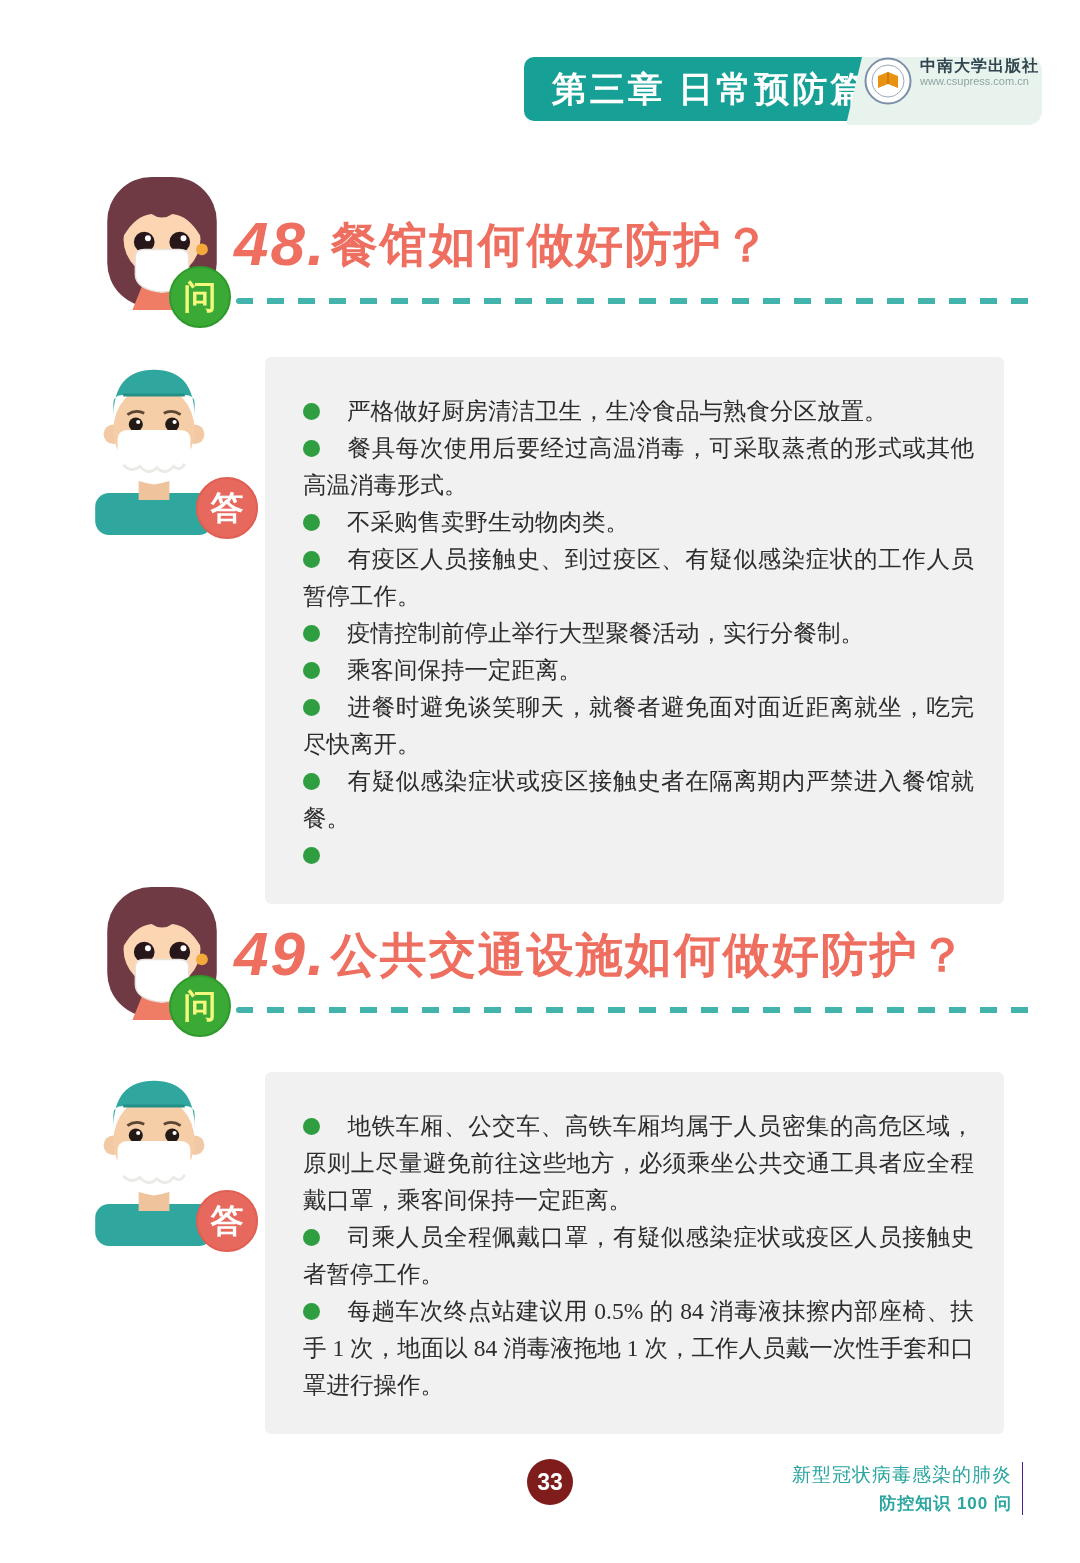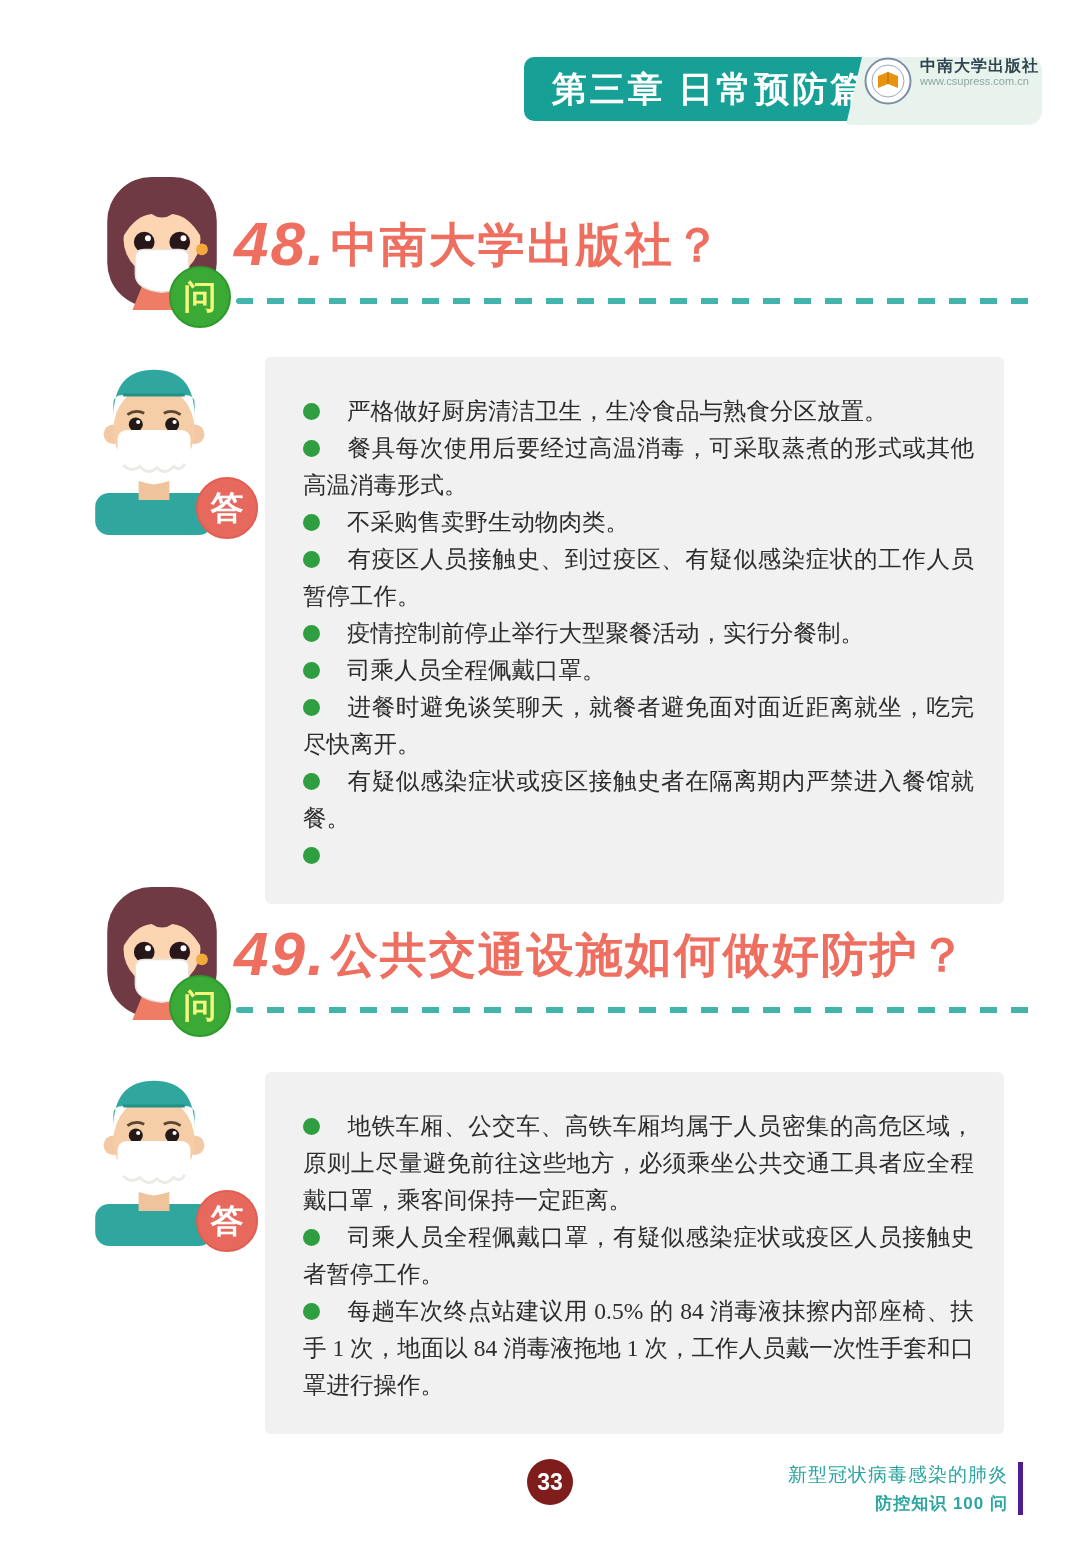--- a/index.html
+++ b/index.html
@@ -64,21 +64,21 @@
   }
 
   
   .page-circle {
     position:absolute; left:527px; top:1459px; width:46px; height:46px;
     border-radius:50%; background:#7f1d1d; color:#ffffff;
     font-size:23px; font-weight:bold; display:flex; align-items:center; justify-content:center;
   }
   .footer-book {
     position:absolute; right:57px; top:1462px; text-align:right;
-    border-right:5px solid #4c1d95; padding-right:10px; color:#2aa5a0;
+    border-right:1px solid #4c1d95; padding-right:10px; color:#2aa5a0;
   }
   .footer-line1 { font-size:19px; letter-spacing:1px; }
   .footer-line2 { font-size:17px; font-weight:bold; letter-spacing:1px; margin-top:4px; }
 </style>
 </head>
 <body>
 
 <div class="page">
 
   <div class="chapter-banner">第三章 日常预防篇</div>
@@ -104,21 +104,21 @@
     <circle cx="77" cy="55" r="4" fill="#f3a93c"></circle>
     <circle cx="38" cy="50" r="7" fill="#27171b"></circle>
     <circle cx="62" cy="50" r="7" fill="#27171b"></circle>
     <circle cx="40.5" cy="47.5" r="2" fill="#ffffff"></circle>
     <circle cx="64.5" cy="47.5" r="2" fill="#ffffff"></circle>
     <path d="M32 60 Q32 55 38 55 L62 55 Q68 55 68 60 L68 72 Q68 82 50 84 Q32 82 32 72 Z" fill="#ffffff" stroke="#e8e2da" stroke-width="1"></path>
   </svg>
   <div class="badge badge-q" style="left:169px; top:266px;">问</div>
   <div class="q-title" style="left:234px; top:208px;">
     <span class="q-number">48.</span>
-    <span class="q-text">中南大学出版社？</span>
+    <span class="q-text">餐馆如何做好防护？</span>
   </div>
   <div class="dashed-line" style="left:236px; top:298px; width:806px;"></div>
 
   <svg class="q-avatar" style="left:84px; top:353px;" width="140" height="182" viewBox="0 0 100 130">
     <rect x="8" y="100" width="84" height="30" rx="10" fill="#2fa79e"></rect>
     <rect x="39" y="85" width="22" height="20" fill="#efc49c"></rect>
     <circle cx="21" cy="58" r="7" fill="#f2c9a4"></circle>
     <circle cx="79" cy="58" r="7" fill="#f2c9a4"></circle>
     <ellipse cx="50" cy="55" rx="29" ry="32" fill="#f5cda6"></ellipse>
     <path d="M21 46 Q21 12 50 12 Q79 12 79 46 L79 36 Q79 30 72 30 L28 30 Q21 30 21 36 Z" fill="#2fa79e"></path>
@@ -134,21 +134,21 @@
   </svg>
   <div class="badge badge-a" style="left:196px; top:477px;">答</div>
 
   <div class="answer-box" style="top:357px;">
     <ul class="answer-list">
       <li><span class="dot"></span><span>严格做好厨房清洁卫生，生冷食品与熟食分区放置。</span></li>
       <li><span class="dot"></span><span>餐具每次使用后要经过高温消毒，可采取蒸煮的形式或其他高温消毒形式。</span></li>
       <li><span class="dot"></span><span>不采购售卖野生动物肉类。</span></li>
       <li><span class="dot"></span><span>有疫区人员接触史、到过疫区、有疑似感染症状的工作人员暂停工作。</span></li>
       <li><span class="dot"></span><span>疫情控制前停止举行大型聚餐活动，实行分餐制。</span></li>
-      <li><span class="dot"></span><span>司乘人员全程佩戴口罩。</span></li>
+      <li><span class="dot"></span><span>乘客间保持一定距离。</span></li>
       <li><span class="dot"></span><span>进餐时避免谈笑聊天，就餐者避免面对面近距离就坐，吃完尽快离开。</span></li>
       <li><span class="dot"></span><span>有疑似感染症状或疫区接触史者在隔离期内严禁进入餐馆就餐。</span></li>
       <li><span class="dot"></span></li>
     </ul>
   </div>
 
   <svg class="q-avatar" style="left:88px; top:878px;" width="148" height="148" viewBox="0 0 100 100">
     <rect x="13" y="6" width="74" height="88" rx="30" fill="#6f3a44"></rect>
     <path d="M30 96 L38 76 Q50 83 62 76 L70 96 Z" fill="#ef7d66"></path>
     <circle cx="50" cy="48" r="26" fill="#fcd6b2"></circle>

